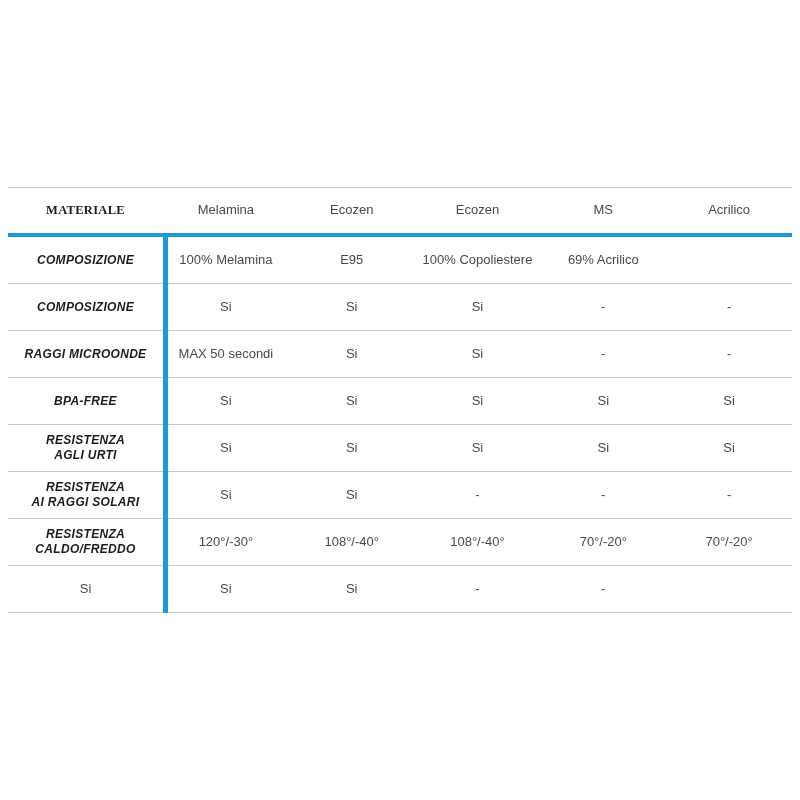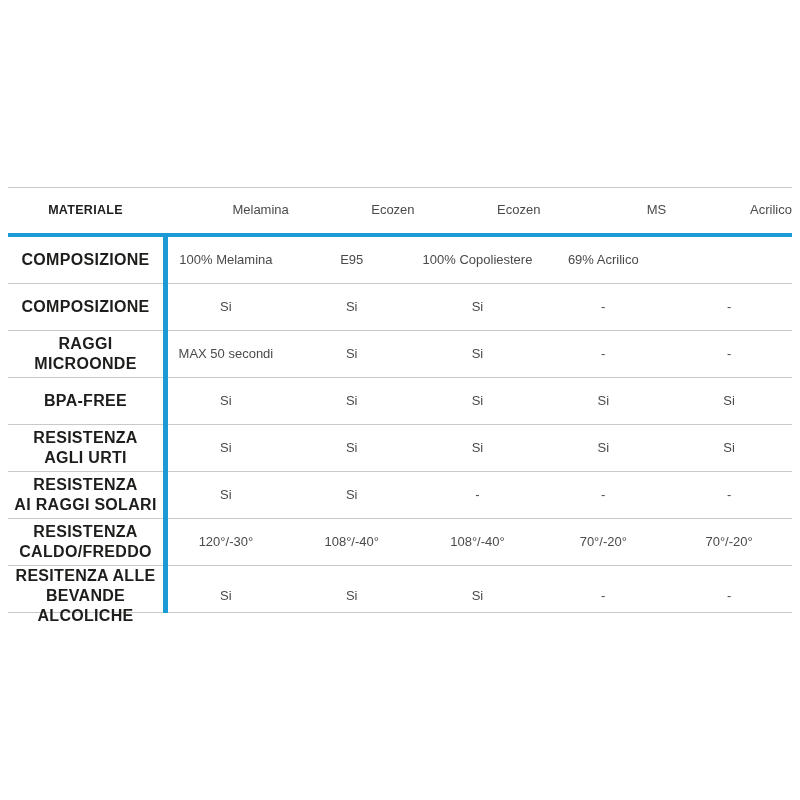--- a/index.html
+++ b/index.html
@@ -48,34 +48,35 @@
     height: 46px;
     border-bottom: 1px solid var(--grid, #c9c9c9);
   }
   .cell {
     text-align: center;
     white-space: pre-line;
     line-height: 1.25;
   }
   .cell.label {
     font-weight: bold;
-    font-size: 16px;
+    font-size: 12px;
     letter-spacing: 0.3px;
     color: var(--header-text, #1d1d1b);
+    font-style: italic;
   }
   .cell.mat-head {
     font-weight: bold;
     font-size: 12.5px;
     letter-spacing: 0.3px;
     color: var(--header-text, #1d1d1b);
+    font-family: Liberation Serif, serif;
   }
   .cell.col-head {
     font-size: 13px;
     color: var(--body-text, #4a4a49);
-    text-align: right;
   }
   .cell.value {
     font-size: 13px;
     color: var(--body-text, #4a4a49);
   }
 </style>
 </head>
 <body>
 
 <div class="page">
@@ -144,22 +145,20 @@
         <div class="trow">
           <div class="cell label">RESISTENZA
 CALDO/FREDDO</div>
           <div class="cell value">120°/-30°</div>
           <div class="cell value">108°/-40°</div>
           <div class="cell value">108°/-40°</div>
           <div class="cell value">70°/-20°</div>
           <div class="cell value">70°/-20°</div>
         </div>
         <div class="trow">
-          <div class="cell label">RESITENZA ALLE
-BEVANDE ALCOLICHE</div>
           <div class="cell value">Si</div>
           <div class="cell value">Si</div>
           <div class="cell value">Si</div>
           <div class="cell value">-</div>
           <div class="cell value">-</div>
         </div>
       </div>
   </div>
 </div>
 

